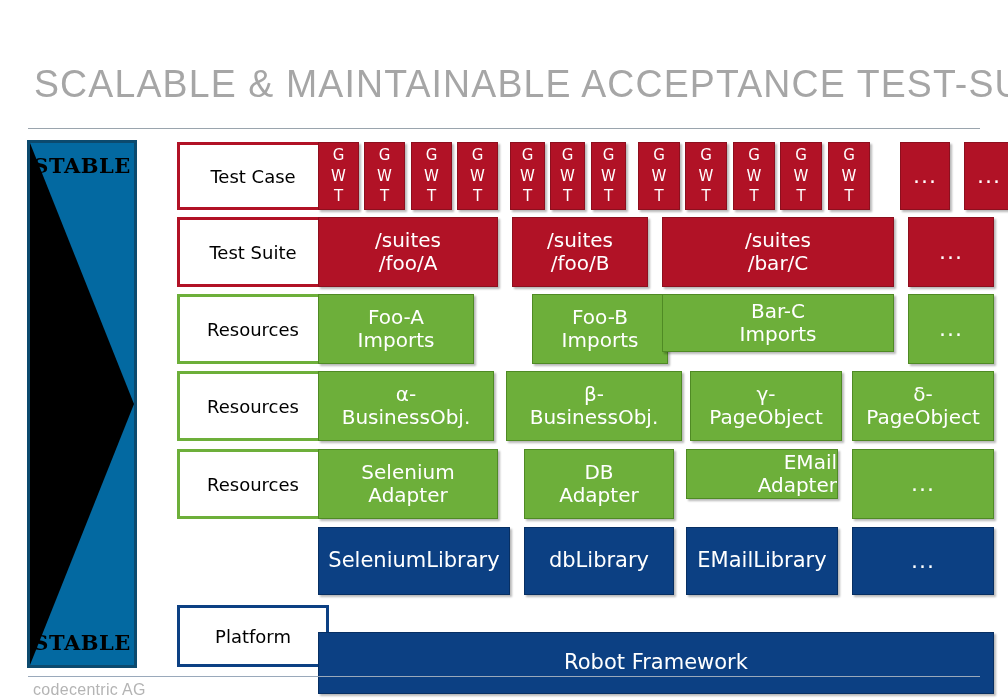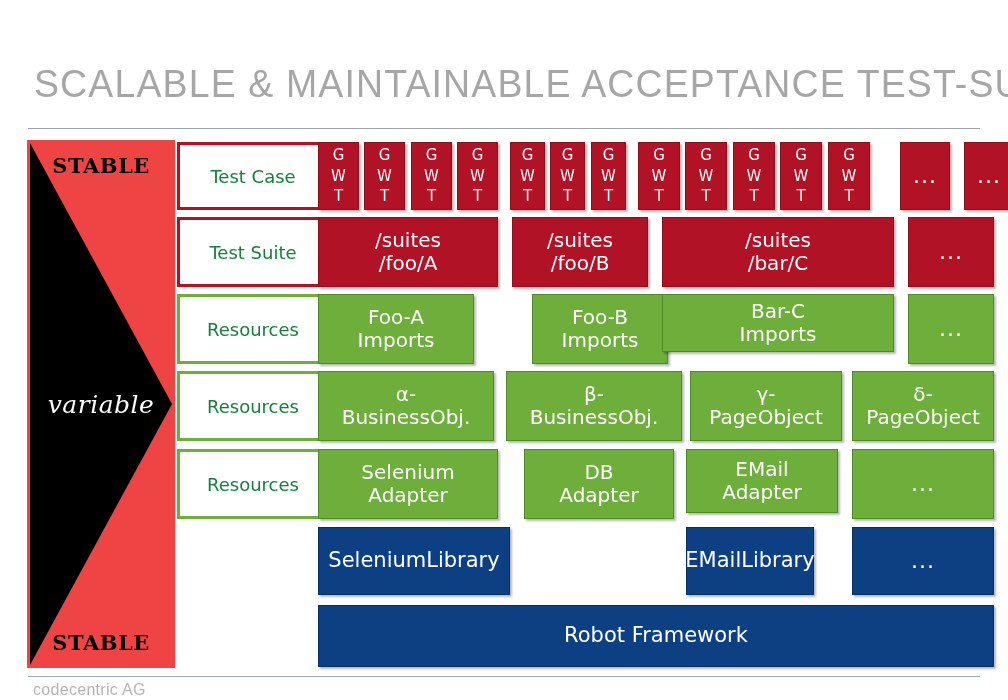--- a/index.html
+++ b/index.html
@@ -35,22 +35,22 @@
     background:#9aa9bb;
   }
   .footer-text{
     position:absolute;left:33px;top:681px;
     font-family:"Liberation Sans", sans-serif;
     font-size:16px;color:#b4b4b4;letter-spacing:.3px;
   }
 
   
   .stablepanel{
-    position:absolute;left:27px;top:140px;width:148px;height:528px;
-    border:3px solid #ef4444;background:#ef4444;box-sizing:border-box;
+    position:absolute;left:27px;top:140px;width:110px;height:528px;
+    border:3px solid #0c4a6e;background:#0369a1;box-sizing:border-box;
     overflow:hidden;
   }
   .tri{position:absolute;left:0;top:0;width:100%;height:100%;}
   .stable-top,.stable-bot{
     position:absolute;left:0;width:100%;text-align:center;
     font-family:"DejaVu Serif", serif;
     font-weight:bold;font-size:21px;color:#000;letter-spacing:.5px;
   }
   .stable-top{top:10px;}
   .stable-bot{bottom:10px;}
@@ -66,21 +66,21 @@
   
   .grid{position:absolute;left:0;top:0;width:1008px;height:700px;}
 
   
   .labelcell{
     position:absolute;left:177px;width:152px;
     box-sizing:border-box;
     background:#fff;border:3px solid #c00;
     display:flex;align-items:center;justify-content:center;
     font-family:"DejaVu Sans", sans-serif;
-    font-size:18px;color:#15803d;
+    font-size:18px;color:#000000;
   }
   .labelcell.red{border-color:#b11226;}
   .labelcell.green{border-color:#6daf3a;}
   .labelcell.blue{border-color:#0c4083;}
 
   
   .box{
     position:absolute;box-sizing:border-box;
     display:flex;flex-direction:column;
     align-items:center;justify-content:center;
@@ -91,56 +91,58 @@
     box-shadow:2px 2px 2px rgba(0,0,0,.28);
   }
   .box.red{background:#b11226;border:1px solid #8d0f1e;}
   .box.green{background:#6daf3a;border:1px solid #4f8a24;}
   .box.blue{background:#0c4083;border:1px solid #072f63;}
 
   .box.gwt{font-size:15px;line-height:1.38;font-weight:normal;}
   .box.gwt span{display:block;}
   .box .ell{font-size:22px;letter-spacing:1px;line-height:1;}
   .box .l2{display:block;}
-  .box.platform{font-size:21px;}
+  .box.platform{font-size:21px;margin-top:27px;}
   .box.lib{font-size:21px;}
 </style>
 </head>
 <body>
 
 <div class="slide">
 
   <div class="title">SCALABLE &amp; MAINTAINABLE ACCEPTANCE TEST-SUITE</div>
   <div class="title-rule"></div>
 
   <div class="stablepanel">
     <svg class="tri" viewBox="0 0 132 522" preserveAspectRatio="none">
       <polygon points="0,0 132,261 0,522" fill="#000000"></polygon>
     </svg>
     <div class="stable-top">STABLE</div>
-    <div class="variable">variable</div>
     <div class="stable-bot">STABLE</div>
   </div>
 
   <div class="grid" id="grid">
       <div class="labelcell red" style="top: 142px; height: 68px;">
         <span>Test Case</span>
       </div>
       <div class="labelcell red" style="top: 217px; height: 70px;">
         <span>Test Suite</span>
       </div>
       <div class="labelcell green" style="top: 294px; height: 70px;">
         <span>Resources</span>
       </div>
       <div class="labelcell green" style="top: 371px; height: 70px;">
         <span>Resources</span>
       </div>
       <div class="labelcell green" style="top: 449px; height: 70px;">
         <span>Resources</span>
       </div>
+      <div class="labelcell blue" style="top: 605px; height: 62px;">
+        <span>Platform</span>
+      </div>
       <div class="box red gwt" style="left: 318px; width: 41px; top: 142px; height: 68px;">
         <span class="l2">G</span>
         <span class="l2">W</span>
         <span class="l2">T</span>
       </div>
       <div class="box red gwt" style="left: 364px; width: 41px; top: 142px; height: 68px;">
         <span class="l2">G</span>
         <span class="l2">W</span>
         <span class="l2">T</span>
       </div>
@@ -247,31 +249,34 @@
         <span class="l2">PageObject</span>
       </div>
       <div class="box green" style="left: 318px; width: 180px; top: 449px; height: 70px;">
         <span class="l2">Selenium</span>
         <span class="l2">Adapter</span>
       </div>
       <div class="box green" style="left: 524px; width: 150px; top: 449px; height: 70px;">
         <span class="l2">DB</span>
         <span class="l2">Adapter</span>
       </div>
-      <div class="box green" style="left: 686px; width: 152px; top: 449px; height: 64px;">
+      <div class="box green" style="left: 686px; width: 152px; top: 449px; height: 50px; align-items: flex-end;">
         <span class="l2">EMail</span>
         <span class="l2">Adapter</span>
       </div>
       <div class="box green" style="left: 852px; width: 142px; top: 449px; height: 70px;">
         <span class="ell">...</span>
       </div>
       <div class="box blue lib" style="left: 318px; width: 192px; top: 527px; height: 68px;">
         <span class="l2">SeleniumLibrary</span>
       </div>
-      <div class="box blue lib" style="left: 686px; width: 128px; top: 527px; height: 68px;">
+      <div class="box blue lib" style="left: 524px; width: 150px; top: 527px; height: 68px;">
+        <span class="l2">dbLibrary</span>
+      </div>
+      <div class="box blue lib" style="left: 686px; width: 152px; top: 527px; height: 68px;">
         <span class="l2">EMailLibrary</span>
       </div>
       <div class="box blue lib" style="left: 852px; width: 142px; top: 527px; height: 68px;">
         <span class="ell">...</span>
       </div>
       <div class="box blue platform" style="left: 318px; width: 676px; top: 605px; height: 62px;">
         <span class="l2">Robot Framework</span>
       </div>
     </div>
 

